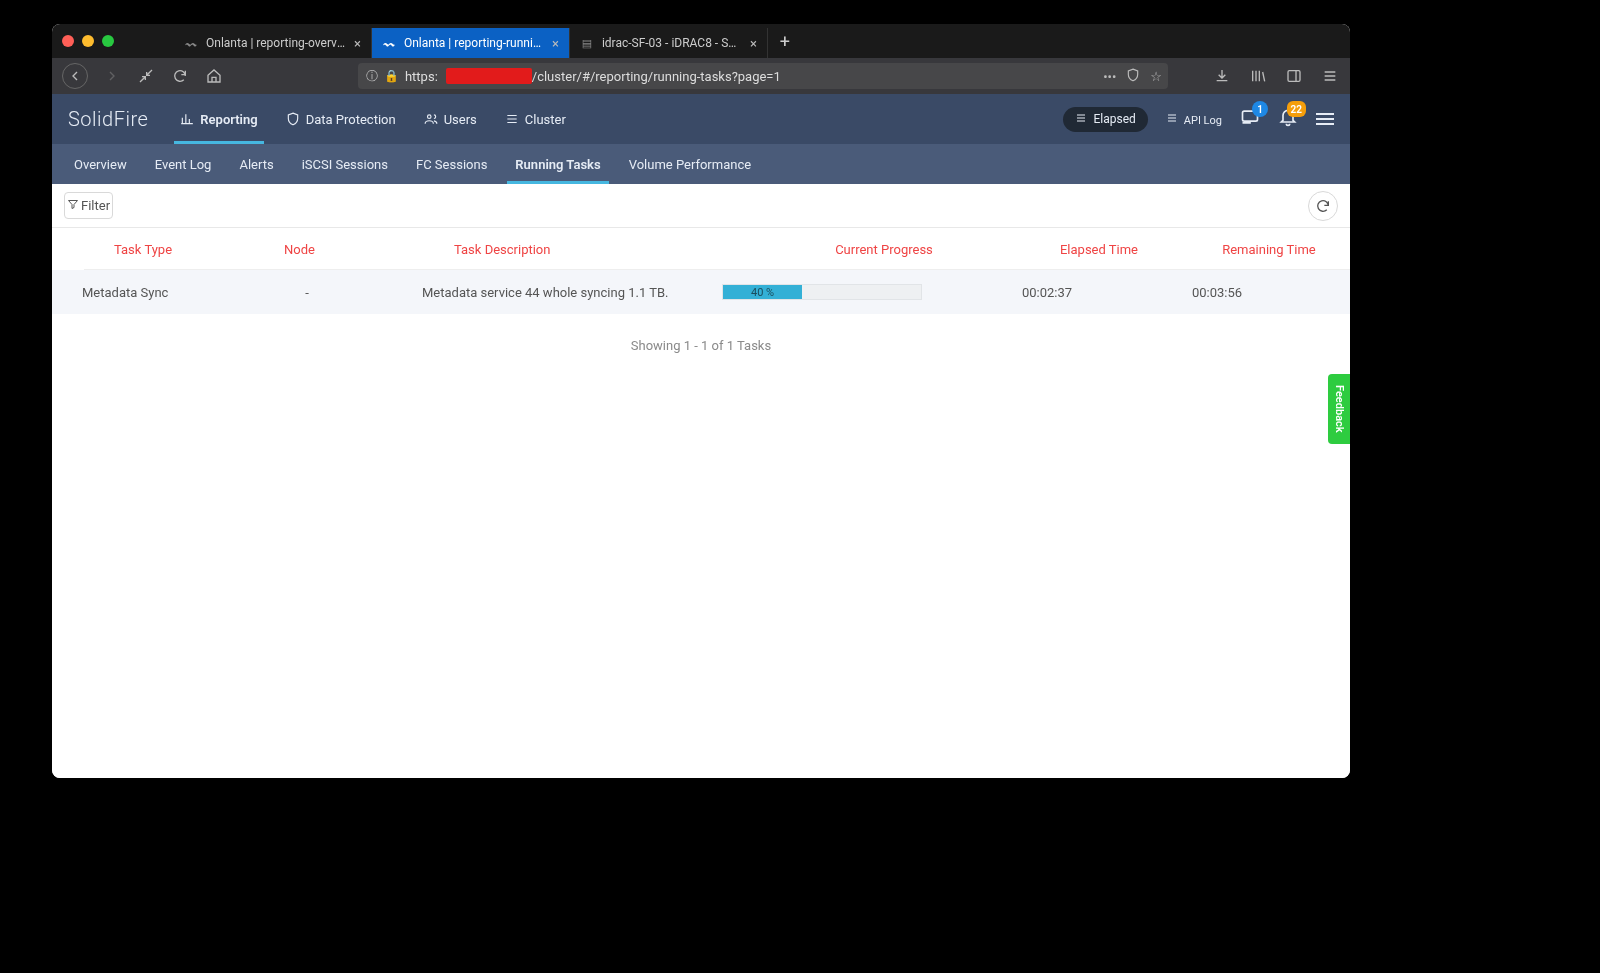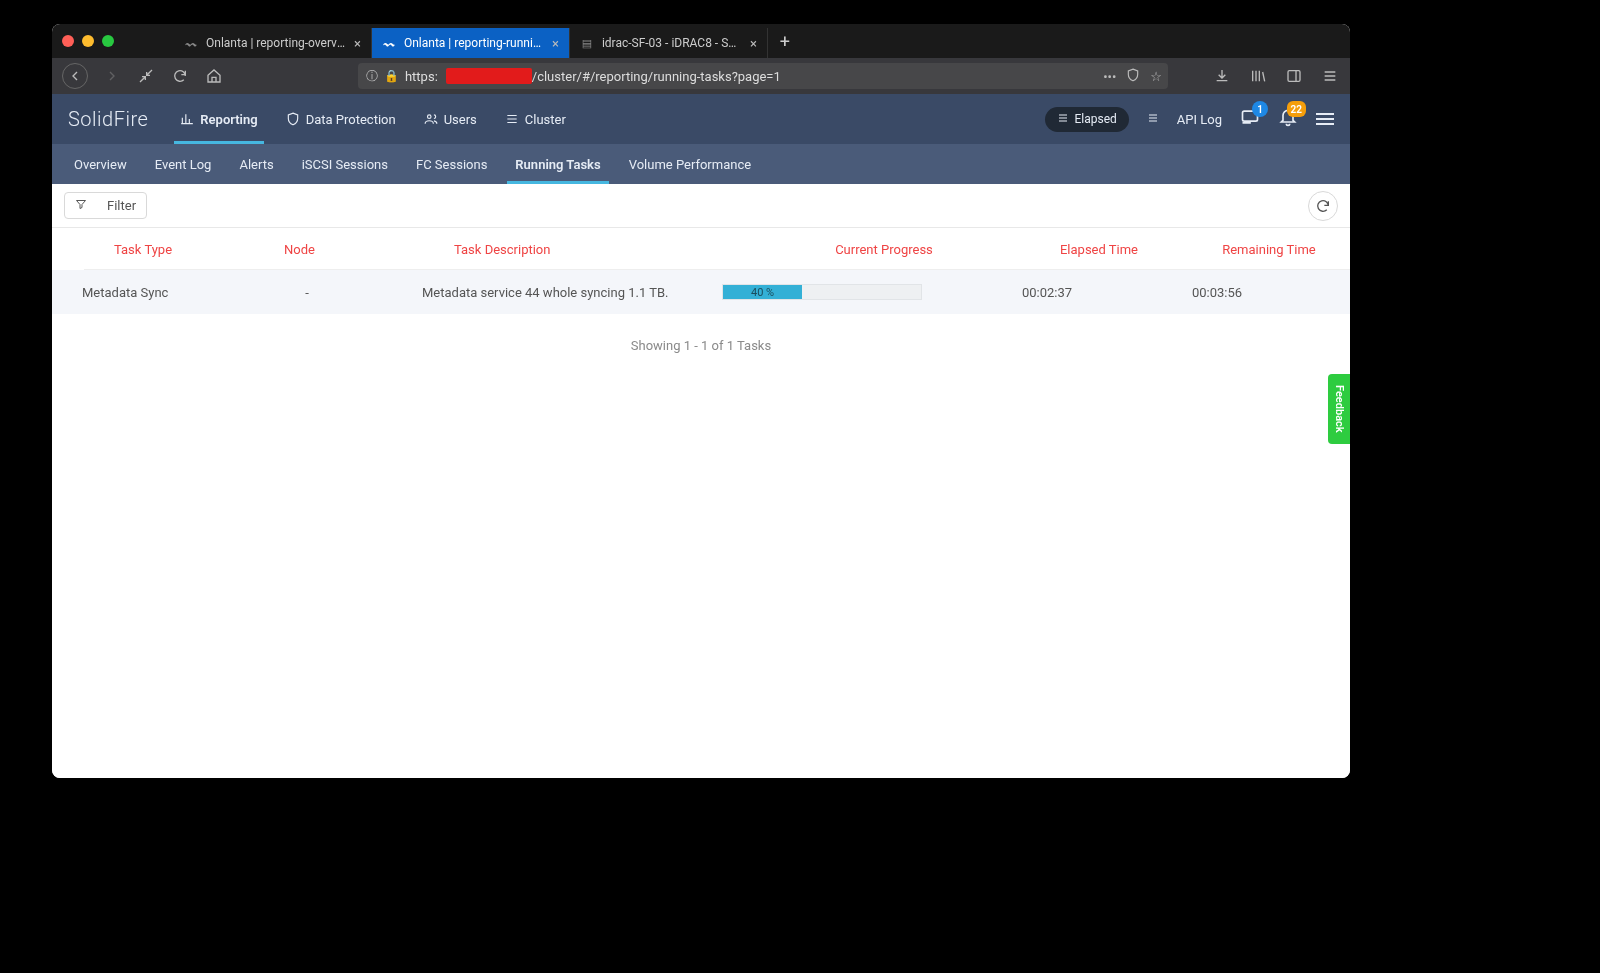--- a/index.html
+++ b/index.html
@@ -37,38 +37,38 @@
   
   .appnav { height: 50px; background: #3a4a66; display: flex; align-items: center; padding: 0 16px; color: #e6ecf5; }
   .brand { font-size: 20px; font-weight: 300; letter-spacing: 0.5px; margin-right: 18px; }
   .nav-items { display: flex; height: 100%; }
   .nav-item { display: flex; align-items: center; gap: 6px; padding: 0 14px; font-size: 13px; cursor: pointer; position: relative; }
   .nav-item.active { font-weight: 600; }
   .nav-item.active::after { content:""; position:absolute; left:8px; right:8px; bottom:0; height:3px; background:#46b7e0; }
   .nav-icon { width:14px; height:14px; display:inline-flex; align-items:center; justify-content:center; }
   .nav-right { margin-left: auto; display:flex; align-items:center; gap: 18px; }
   .pill { background:#202935; padding:5px 12px; border-radius:14px; font-size:12px; display:flex; align-items:center; gap:6px; cursor:pointer; }
-  .apilog { font-size: 13px; display:flex; align-items:flex-end; gap:18px; cursor:pointer; }
+  .apilog { font-size: 11px; display:flex; align-items:flex-end; gap:6px; cursor:pointer; }
   .icon-btn { position:relative; cursor:pointer; }
   .badge { position:absolute; top:-6px; right:-8px; min-width:16px; height:16px; border-radius:8px; font-size:10px; font-weight:600; color:#fff; display:flex; align-items:center; justify-content:center; padding:0 4px; }
   .badge.blue { background:#1e88e5; }
   .badge.orange { background:#f59e0b;border-radius:6px; }
   .hamburger { display:flex; flex-direction:column; gap:3px; cursor:pointer; }
   .hamburger span { width:18px; height:2px; background:#e6ecf5; }
 
   
   .subnav { height: 40px; background: #4a5b79; display:flex; align-items:center; padding: 0 8px; }
   .subnav .sitem { padding: 0 14px; height:100%; display:flex; align-items:center; font-size:13px; color:#e6ecf5; cursor:pointer; position:relative; }
   .subnav .sitem.active { font-weight:600; }
   .subnav .sitem.active::after { content:""; position:absolute; left:6px; right:6px; bottom:0; height:3px; background:#46b7e0; }
 
   
   .content { flex:1; background:#fff; display:flex; flex-direction:column; }
   .toprow { height: 44px; border-bottom:1px solid #e8e8e8; display:flex; align-items:center; padding: 0 12px; }
-  .filter-btn { border:1px solid #d9d9d9; border-radius:4px; padding:5px 10px; font-size:13px; color:#555; display:flex; align-items:center; gap:20px; cursor:pointer; background:#fff; }
+  .filter-btn { border:1px solid #d9d9d9; border-radius:4px; padding:5px 2px; font-size:13px; color:#555; display:flex; align-items:center; gap:2px; cursor:pointer; background:#fff; }
   .refresh-btn { margin-left:auto; width:30px; height:30px; border:1px solid #d9d9d9; border-radius:50%; display:flex; align-items:center; justify-content:center; cursor:pointer; color:#555; }
 
   .table { width:100%; }
   .thead { display:grid; grid-template-columns: 170px 170px 300px 260px 170px 170px 1fr; padding: 14px 33px 12px 30px; font-size:13px; color:#ef4444; border-bottom:1px solid #eee;margin-left:32px; }
   .thead div:nth-child(7) { text-align:right; padding-right:10px; }
   .trow { display:grid; grid-template-columns: 170px 170px 300px 260px 170px 170px 1fr; padding: 14px 20px 14px 30px; font-size:13px; color:#555; background:#f4f6fa; align-items:center; }
   .trow .node { text-align:center; padding-right: 60px; }
   .progress-wrap { width:200px; height:16px; background:#eef0f2; border:1px solid #e1e4e7; position:relative; }
   .progress-bar { height:100%; background:#33b0d6; display:flex; align-items:center; justify-content:center; font-size:11px; color:#1b4d5d; }
   .trow .time { text-align:center; padding-right:40px; }

